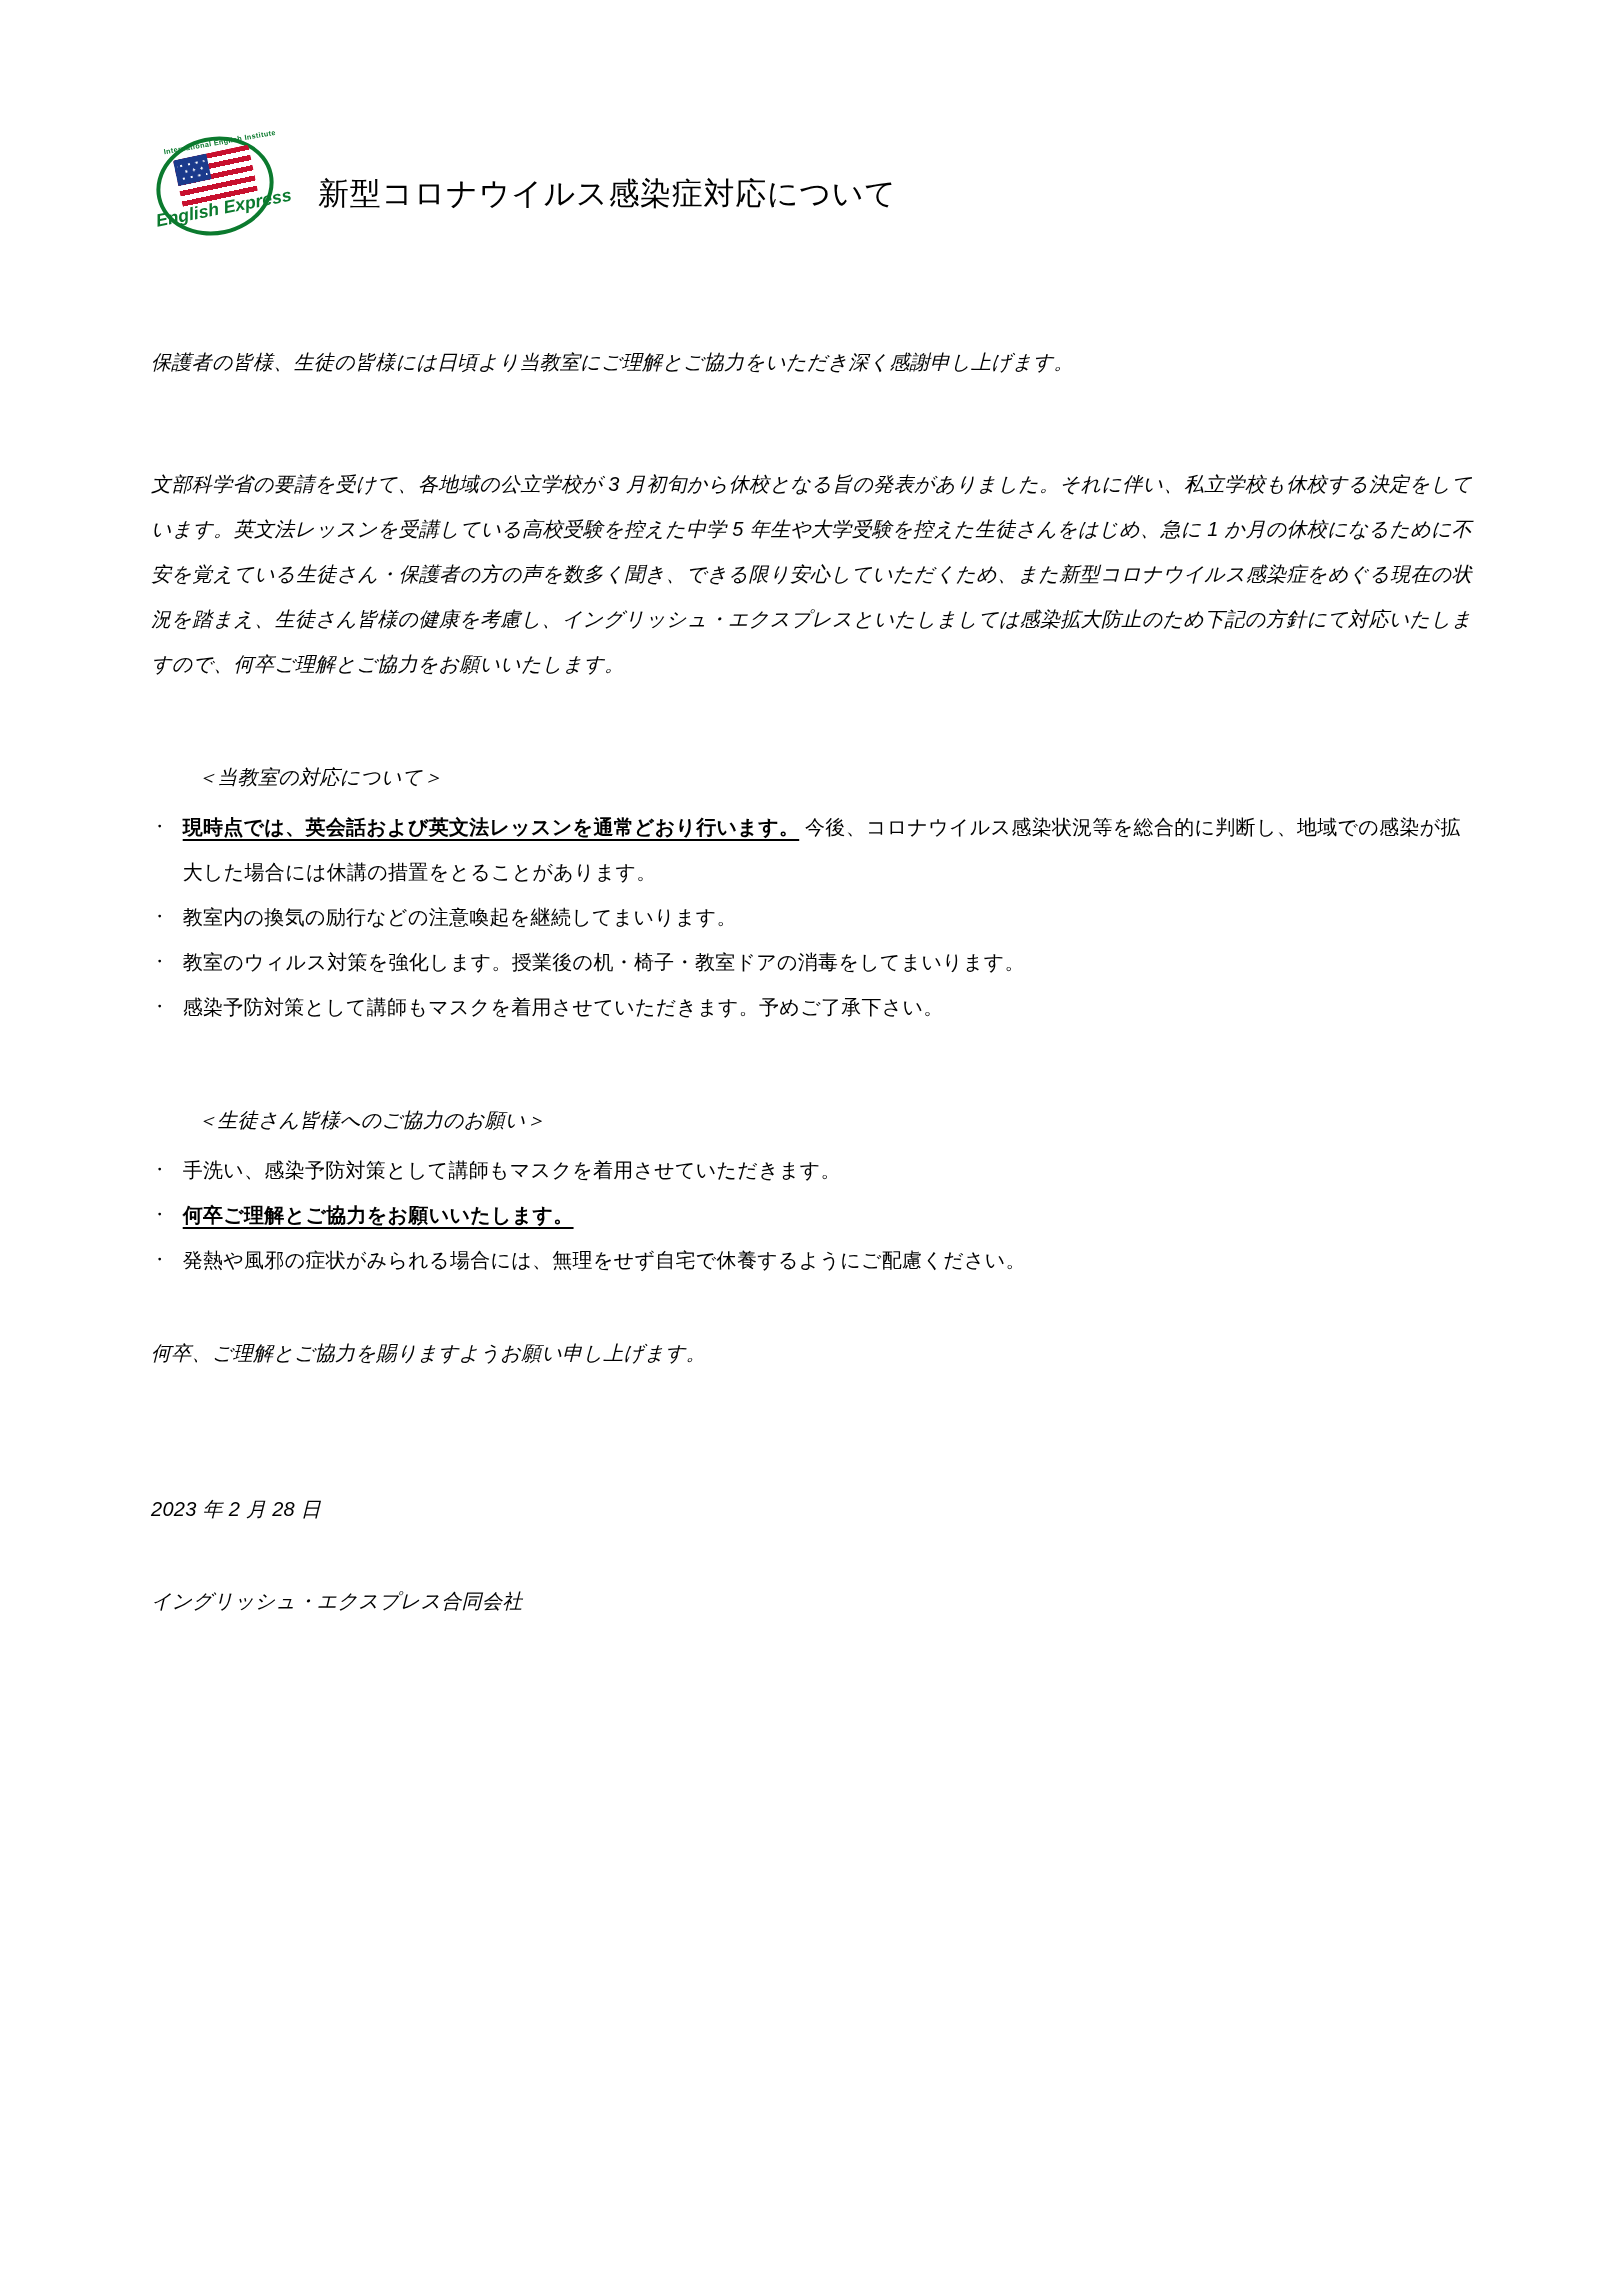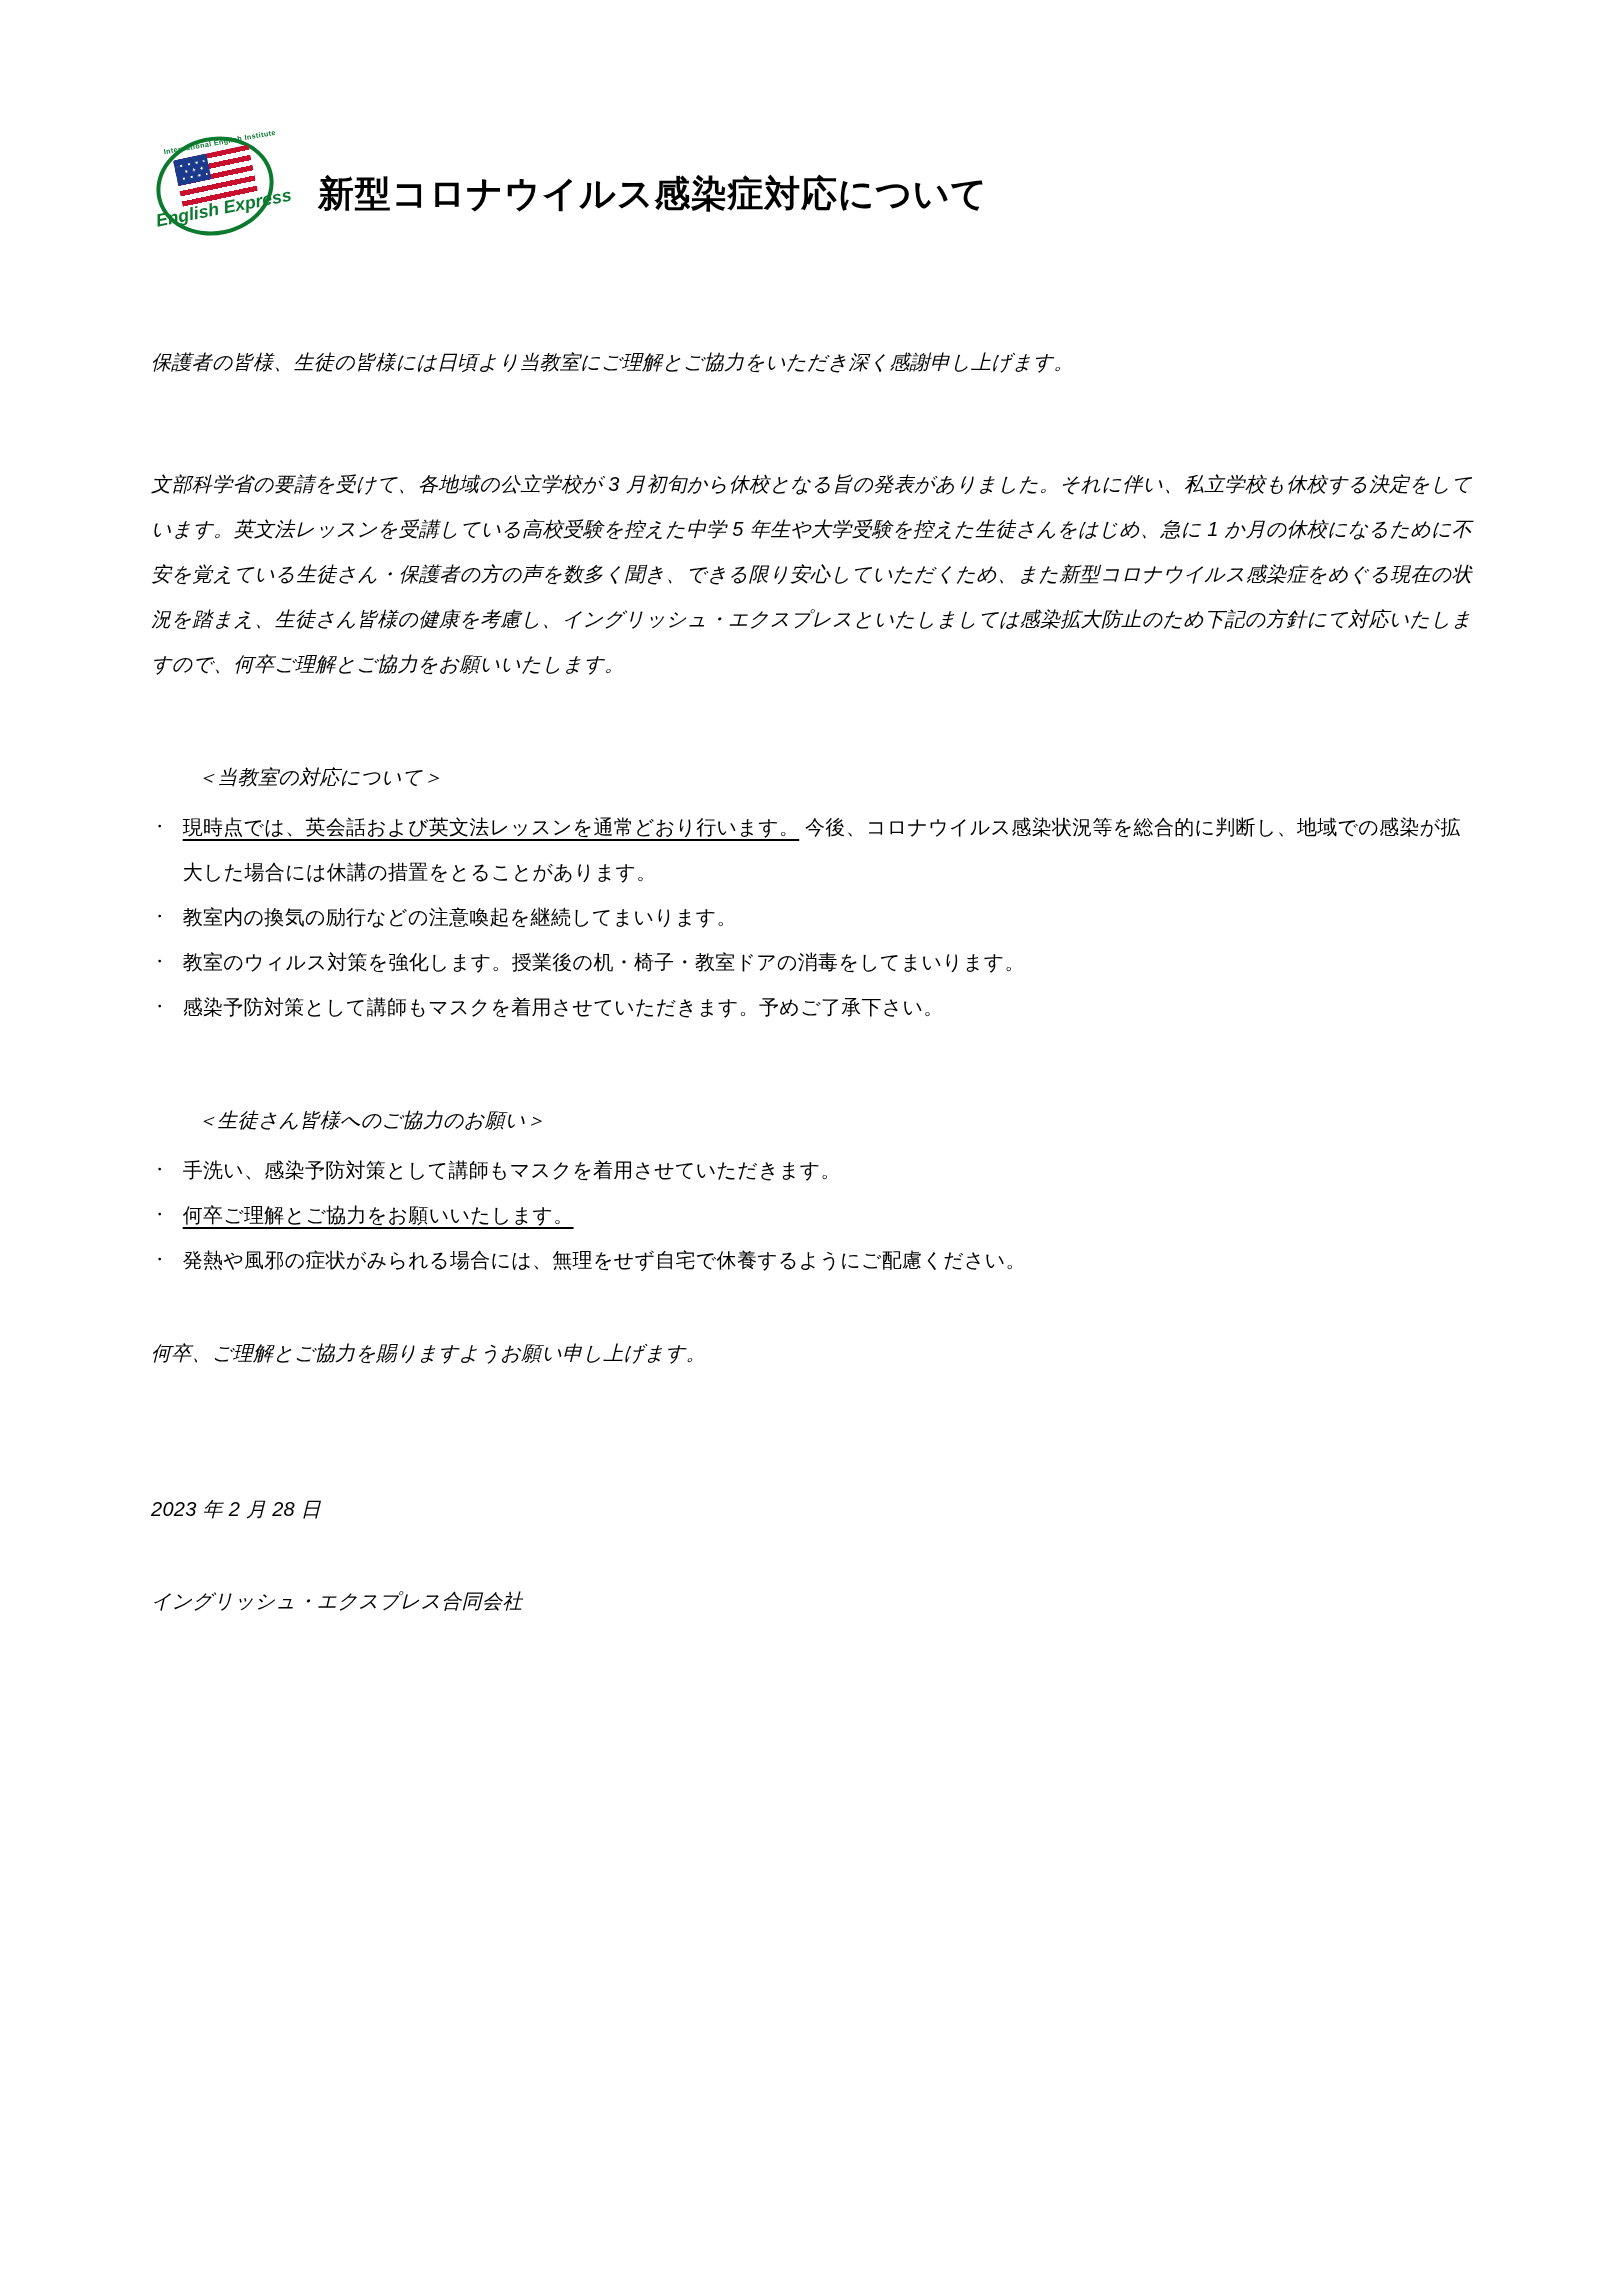--- a/index.html
+++ b/index.html
@@ -106,22 +106,22 @@
     width: 124px;
     text-align: center;
     font-size: 17.7px;
     font-weight: bold;
     font-style: italic;
     color: #0b7a2e;
     transform: rotate(-11deg);
     white-space: nowrap;
   }
   .doc-title {
-    font-size: 36px;
-    font-weight: bold;
+    font-size: 31px;
+    font-weight: normal;
     letter-spacing: 0.7px;
     line-height: 1.2;
     padding-top: 2.6px;
   }
 
   
   .body-block {
     margin-top: 79px;
     font-size: 20px;
     line-height: 2.25;
@@ -142,21 +142,21 @@
     align-items: flex-start;
     gap: 14.4px;
   }
   .bullet .dot {
     flex: 0 0 auto;
     font-size: 17px;
     line-height: 2.6;
   }
   .bullet .btext { flex: 1 1 auto; }
   .bold-ul {
-    font-weight: normal;
+    font-weight: bold;
     text-decoration: underline;
     text-underline-offset: 4.6px;
   }
   .closing { margin-top: 48px; }
 
   .sign-block { margin-top: 111px; }
   .sign-date { margin-bottom: 47px; }
 </style>
 </head>
 <body>

